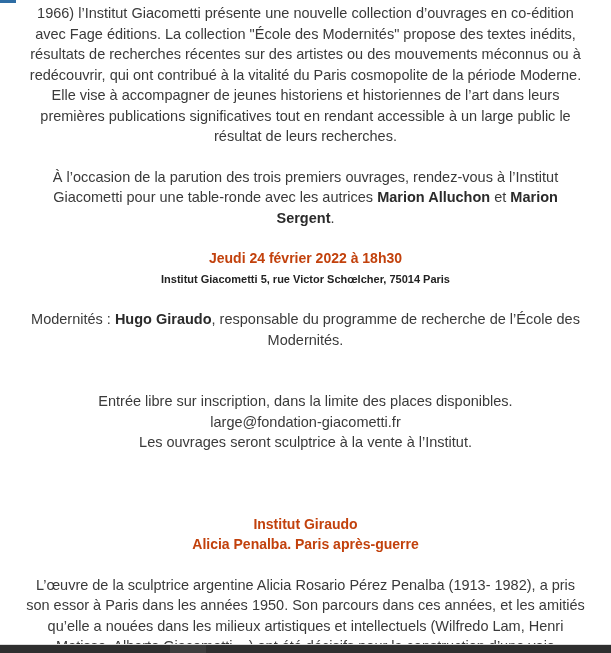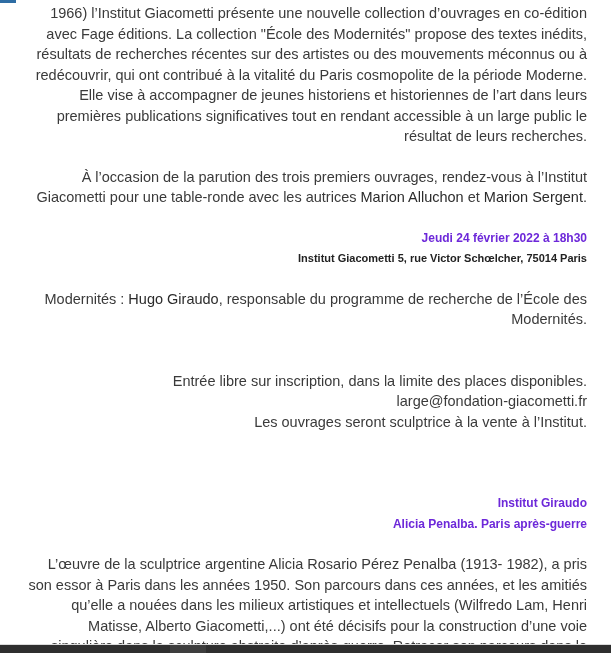--- a/index.html
+++ b/index.html
@@ -48,34 +48,34 @@
     padding: 3px 24px 0 24px;
     box-sizing: border-box;
     width: 611px;
   }
 
   p {
     margin: 0 0 0 0;
     font-size: 14.5px;
     line-height: 20.5px;
     color: #3a3a3a;
-    text-align: right;
+    text-align: center;
   }
 
   .spacer-sm { height: 20px; }
   .spacer-md { height: 20px; }
   .spacer-lg { height: 41px; }
   .spacer-xl { height: 41px; }
 
-  .bold { font-weight: normal; color: #2b2b2b; }
+  .bold { font-weight: bold; color: #2b2b2b; }
 
   .red-line {
-    color: #6d28d9;
+    color: #c2410c;
     font-weight: bold;
-    font-size: 12px;
+    font-size: 14px;
     line-height: 20.5px;
   }
 
   .dark-line {
     color: #222222;
     font-weight: bold;
     font-size: 11px;
     line-height: 20.5px;
   }
 

